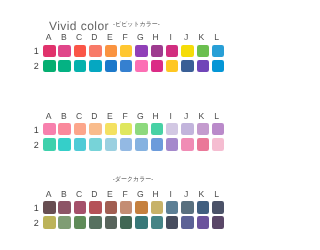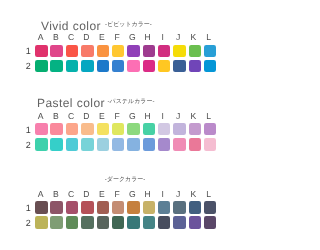--- a/index.html
+++ b/index.html
@@ -1,18 +1,18 @@
 <!DOCTYPE html>
 <html><head>
 <meta charset="utf-8">
 <style>
   html,body{margin:0;padding:0;}
   body{width:250px;height:250px;background:#ffffff;font-family:"Liberation Sans",sans-serif;overflow:hidden;-webkit-font-smoothing:antialiased;text-rendering:geometricPrecision;}
   .page{position:relative;width:250px;height:250px;will-change:transform;}
-  .section{position:absolute;left:0;top:0;width:250px;height:250px;}
+  .section{position:absolute;left:8px;top:0;width:250px;height:250px;}
   .head{position:absolute;left:0;width:250px;height:14px;}
   .title{position:absolute;left:1px;top:0;width:140px;text-align:center;font-size:12px;color:#636363;font-weight:400;letter-spacing:0.45px;line-height:1;}
   .subtitle{position:absolute;font-size:6.0px;color:#4f4f4f;line-height:1;white-space:nowrap;}
   .colhdr{position:absolute;left:33.05px;width:216px;display:flex;}
   .ch{width:15.27px;font-size:8.6px;color:#4f4f4f;text-align:center;line-height:1;}
   .row{position:absolute;left:0;width:250px;height:12.4px;}
   .rlabel{position:absolute;left:0;top:2.5px;width:30.8px;text-align:right;font-size:9px;color:#3d3d3d;line-height:1;}
   .sw{position:absolute;top:-0.1px;width:12.55px;height:12.55px;border-radius:2.2px;}
 
 </style>
@@ -64,24 +64,20 @@
     <span class="sw" style="left: 111.85px; background: rgb(53, 128, 208);"></span>
     <span class="sw" style="left: 127.2px; background: rgb(252, 111, 180);"></span>
     <span class="sw" style="left: 142.55px; background: rgb(219, 43, 134);"></span>
     <span class="sw" style="left: 157.9px; background: rgb(255, 199, 34);"></span>
     <span class="sw" style="left: 173.25px; background: rgb(58, 95, 150);"></span>
     <span class="sw" style="left: 188.6px; background: rgb(112, 69, 184);"></span>
     <span class="sw" style="left: 203.95px; background: rgb(4, 150, 214);"></span>
   </div>
 </div>
 <div class="section">
-  <div class="head" style="top:96.90px">
-    <span class="title">Pastel color</span>
-    <span class="subtitle" style="top:2.30px;left:107.60px">-パステルカラー-</span>
-  </div>
   <div class="colhdr" style="top:111.80px">
     <span class="ch">A</span>
     <span class="ch">B</span>
     <span class="ch">C</span>
     <span class="ch">D</span>
     <span class="ch">E</span>
     <span class="ch">F</span>
     <span class="ch">G</span>
     <span class="ch">H</span>
     <span class="ch">I</span>

